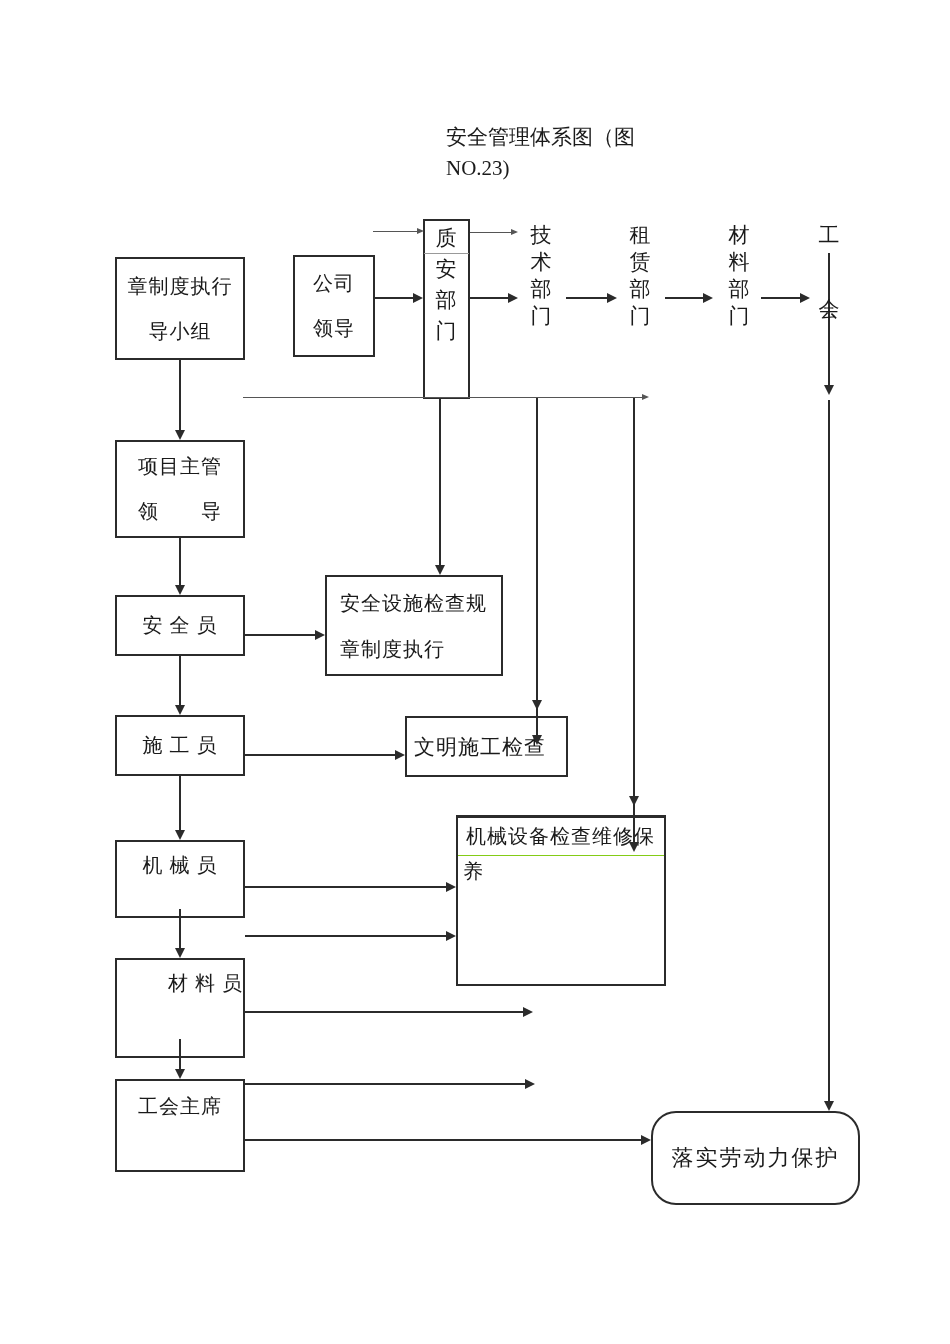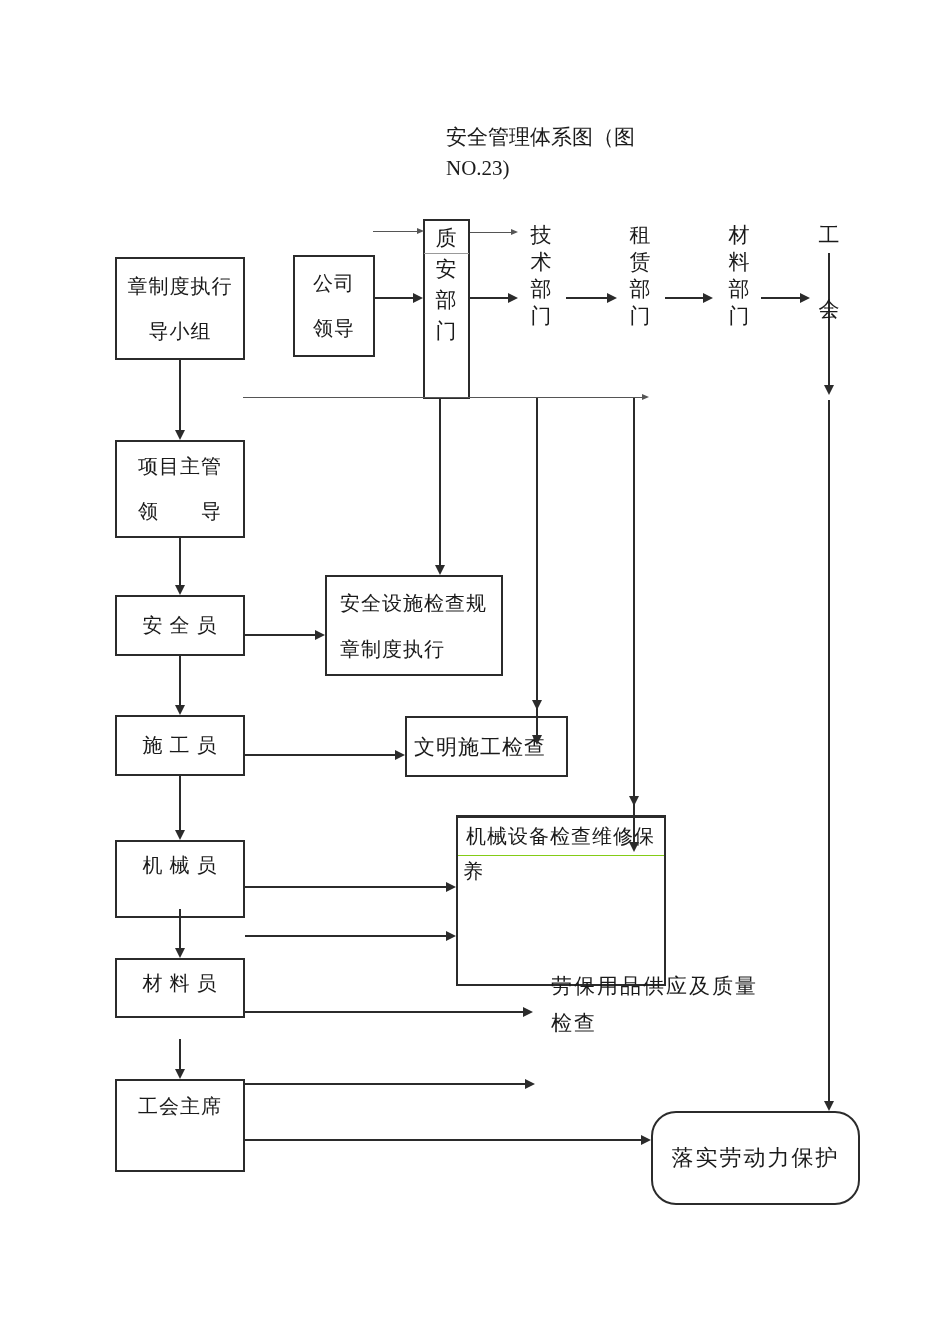--- a/index.html
+++ b/index.html
@@ -84,21 +84,21 @@
   </div>
 
   <div class="box" style="left:115px; top:715px; width:130px; height:61px;">
     <span class="t">施 工 员</span>
   </div>
 
   <div class="box top-align" style="left:115px; top:840px; width:130px; height:78px; padding-top:10px;">
     <span class="t">机 械 员</span>
   </div>
 
-  <div class="box top-align" style="left:115px; top:958px; width:130px; height:60px; padding-top:10px;">
+  <div class="box top-align" style="left:115px; top:958px; width:130px; height:100px; padding-top:10px;justify-content:flex-end;">
     <span class="t">材 料 员</span>
   </div>
 
   <div class="box top-align" style="left:115px; top:1079px; width:130px; height:93px; padding-top:12px;">
     <span class="t">工会主席</span>
   </div>
 
   <div class="box" style="left:325px; top:575px; width:178px; height:101px; line-height:46px; justify-content:flex-start; text-align:left; padding-left:13px;">
     <span class="t">安全设施检查规
 章制度执行</span>
@@ -106,22 +106,20 @@
 
   <div class="box" style="left:405px; top:716px; width:163px; height:61px; font-size:21px; justify-content:flex-start; padding-left:7px;">
     <span class="t">文明施工检查</span>
   </div>
 
   <div class="mbox">
     <div class="mrow1">机械设备检查维修保</div>
     <div class="mrow2">养</div>
   </div>
 
-  <div class="freelabel" style="left:551px; top:968px; line-height:37px; letter-spacing:2px;">劳保用品供应及质量
-检查</div>
 
   <div class="box" style="left:651px; top:1111px; width:209px; height:94px; font-size:22px; letter-spacing:2px;border-radius:25px;">
     <span class="t">落实劳动力保护</span>
   </div>
 
   <div class="hl thin" style="left:373px; top:231px; width:44px;"></div>
   <div class="hl thin" style="left:470px; top:232px; width:41px;"></div>
   <div class="hl" style="left:375px; top:297px; width:38px;"></div>
   <div class="hl" style="left:470px; top:297px; width:38px;"></div>
   <div class="hl" style="left:566px; top:297px; width:41px;"></div>

